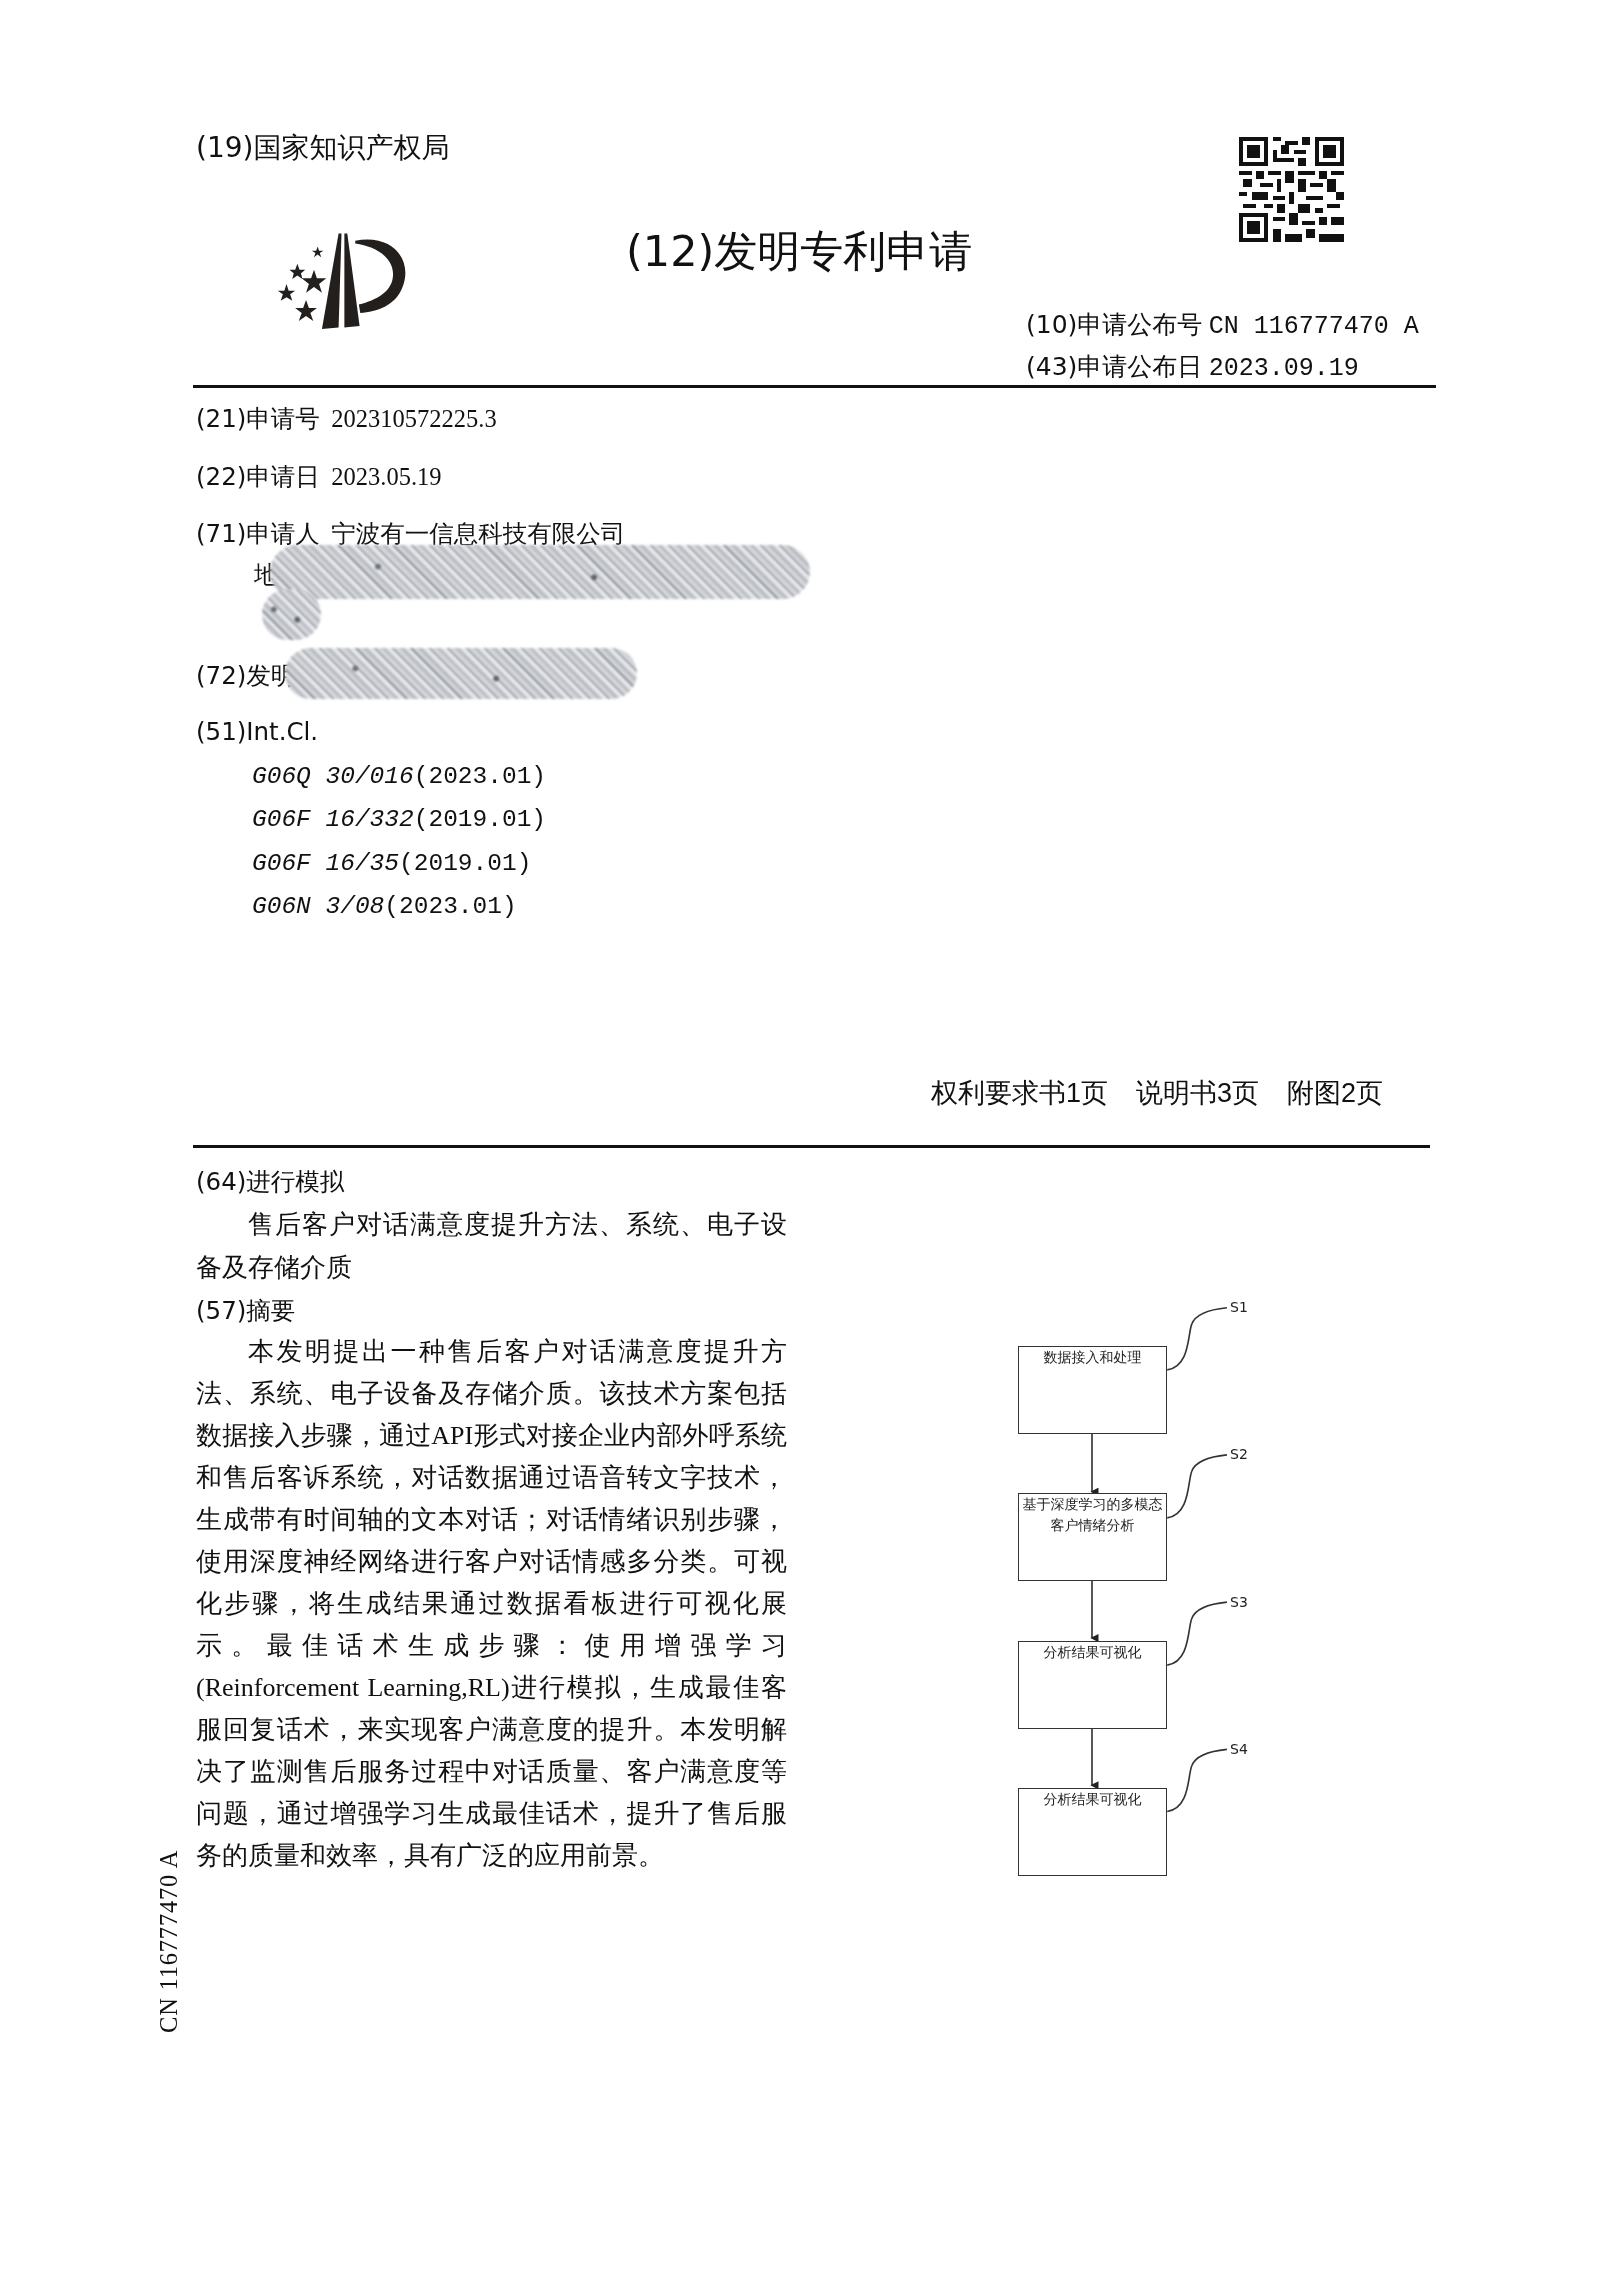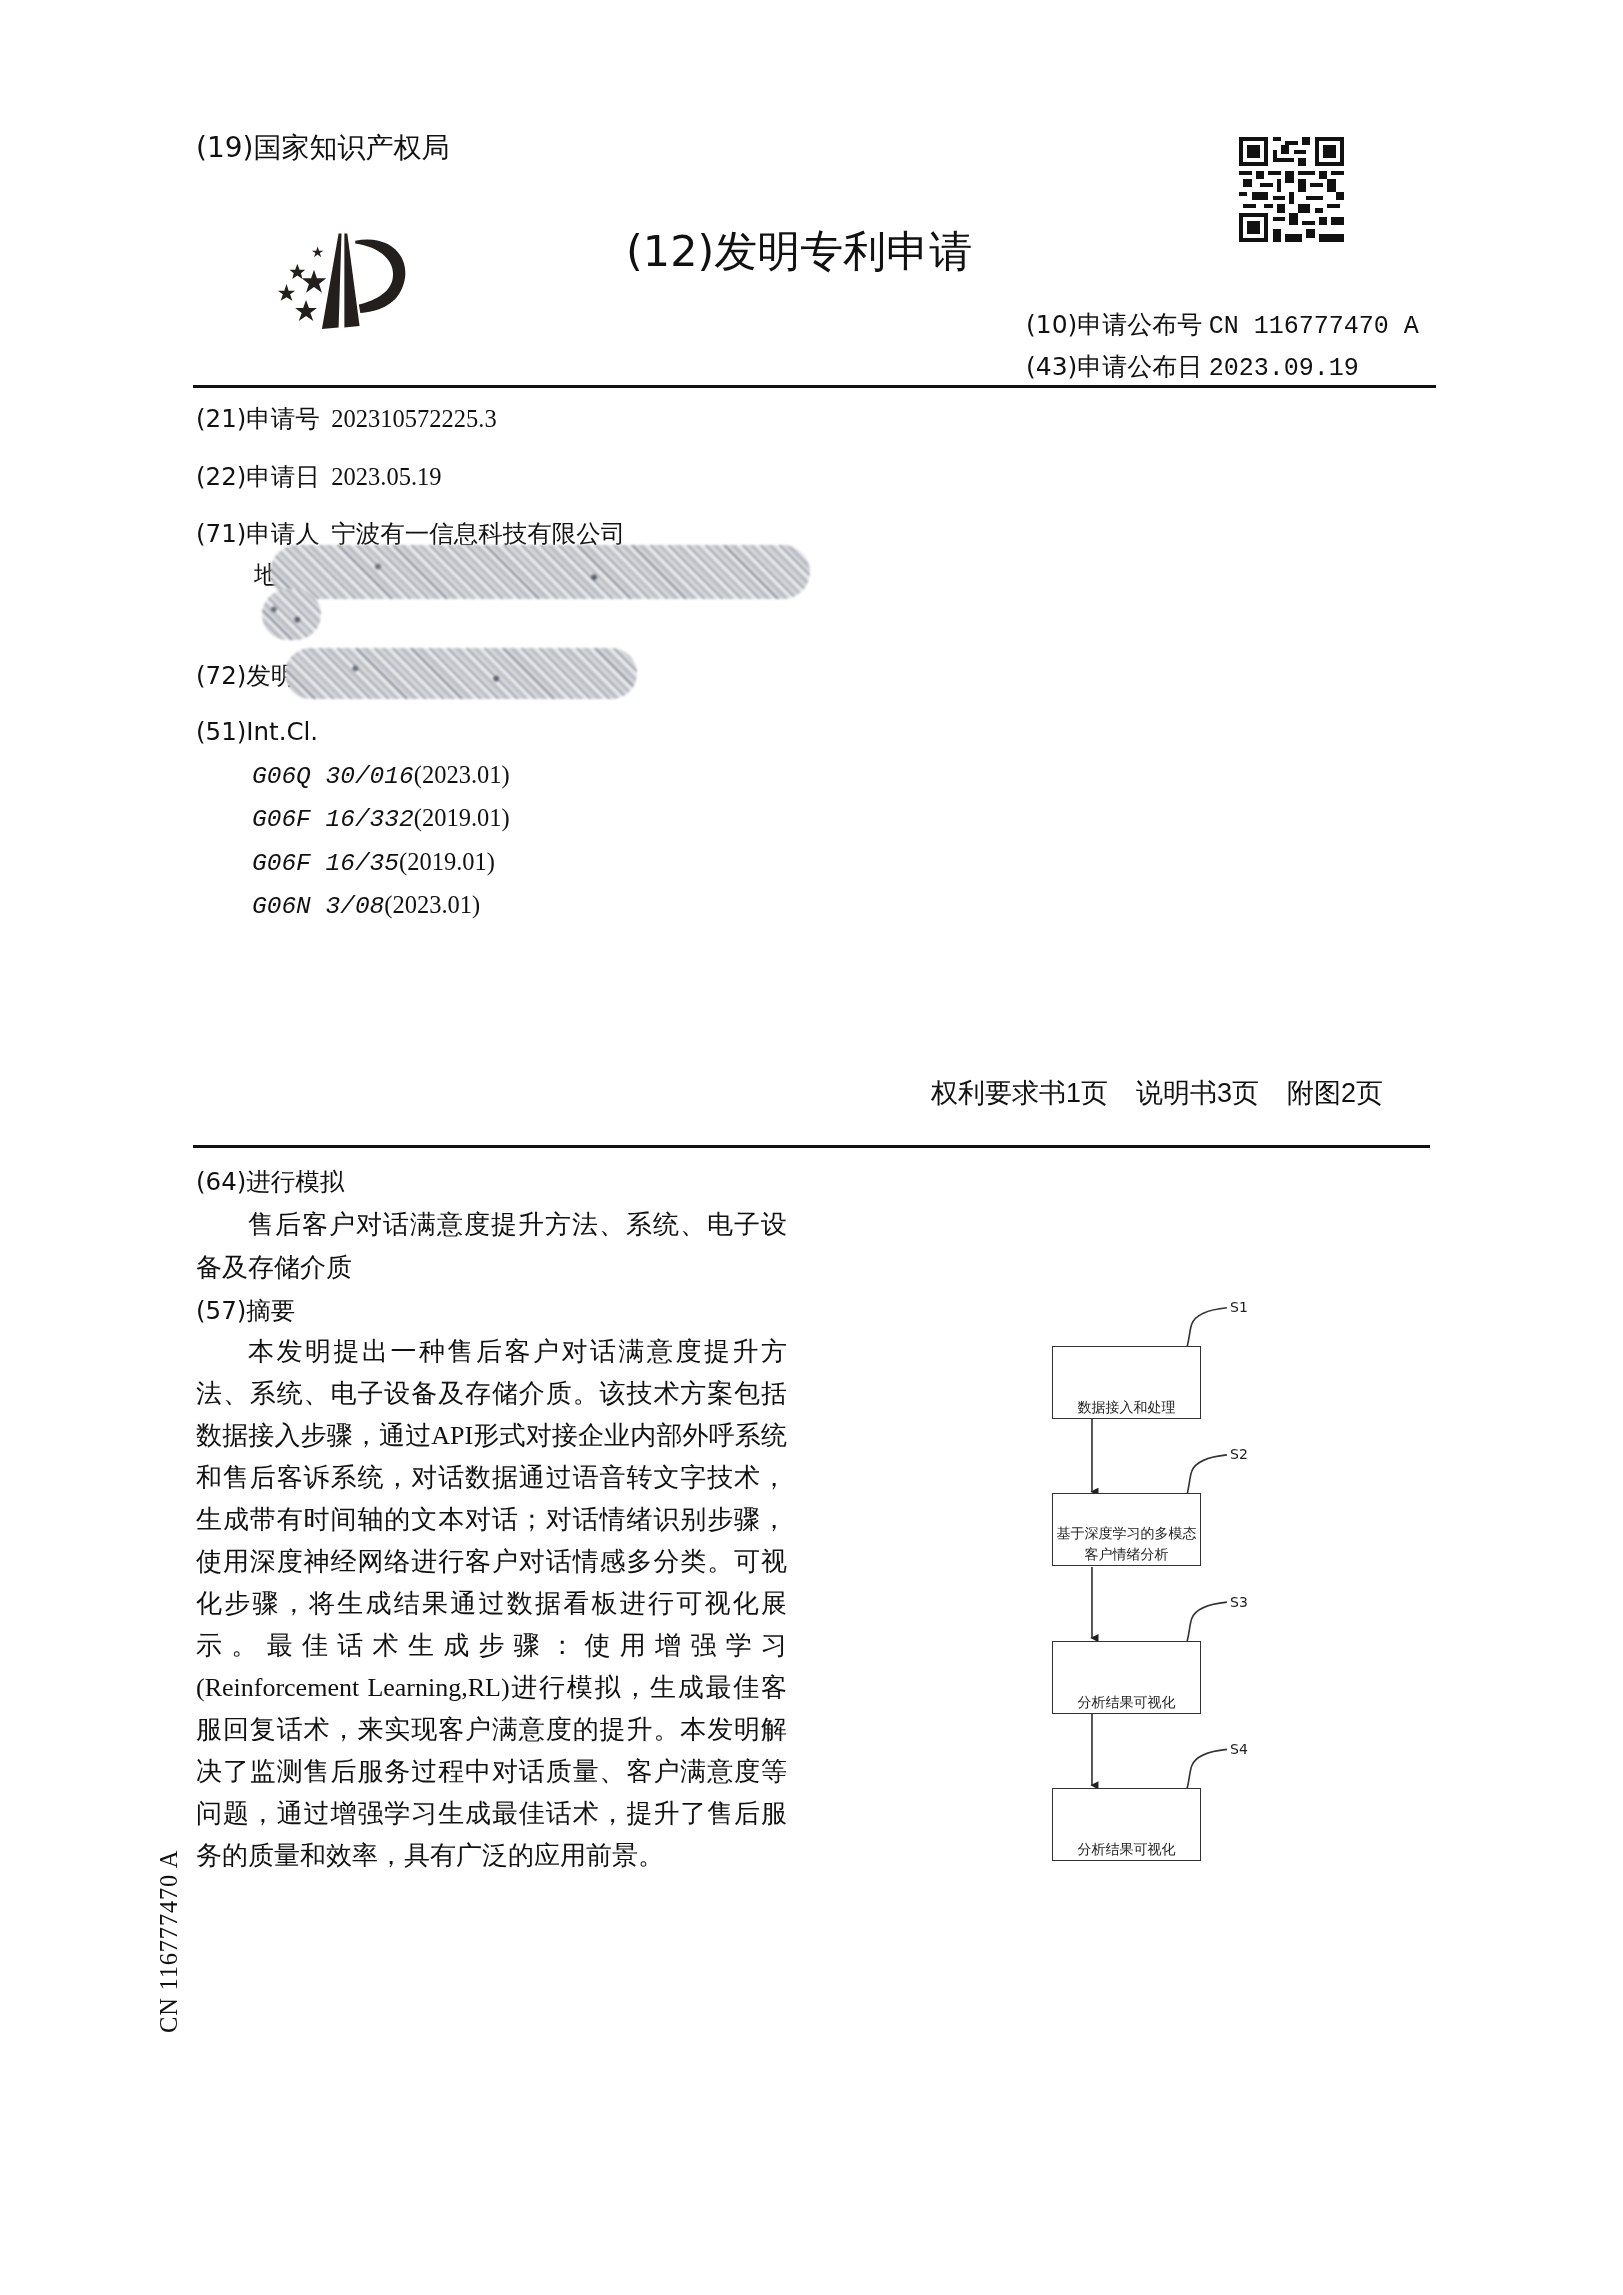--- a/index.html
+++ b/index.html
@@ -24,35 +24,35 @@
 
   .redact { position: absolute; border-radius: 33px;
     background:
       radial-gradient(circle at 20% 40%, #6b7079 0 2.5px, transparent 3.3px),
       radial-gradient(circle at 60% 60%, #5b606a 0 2.5px, transparent 3.3px),
       repeating-linear-gradient(45deg, #b9bcc2 0 3.3px, #e6e7ea 3.3px 7.4px, #8e939b 7.4px 9px, #d4d6da 9px 13px);
     filter: blur(1px); }
 
   .ipc { left: 252px; font-size: 24.5px; }
   .ipc .code { font-family: Liberation Mono, monospace; font-style: italic; }
-  .ipc .ver { font-family: Liberation Serif, serif; }
+  .ipc .ver { font-family: Liberation Mono, monospace; }
 
   .pages { left: 931px; top: 1075px; font-size: 27px; font-family: Liberation Sans, sans-serif; word-spacing: 0; }
   .pages span { margin-right: 28px; }
 
   .section-title { left: 196px; font-size: 24.5px; font-family: "DejaVu Sans", sans-serif; }
   .body-text { position: absolute; left: 196px; width: 591px; font-size: 26px; line-height: 43px;
     font-family: "Liberation Serif", "DejaVu Serif", serif; text-align: justify; text-indent: 52px; }
   .title-text { top: 1203px; line-height: 43px; }
   .abstract-text { top: 1331px; line-height: 42px; }
 
   .vert-id { position: absolute; left: 155px; top: 2033px; font-size: 24.5px; font-family: "Liberation Serif", serif;
     transform-origin: left top; transform: rotate(-90deg); white-space: nowrap; letter-spacing: 0.8px; }
-  .fbox { position: absolute; left: 1052px; width: 149px; height: 73px; border: 1.6px solid #333;
-    box-sizing: border-box; display: flex; align-items: flex-end; justify-content: center; text-align: center;
+  .fbox { position: absolute; left: 1018px; width: 149px; height: 88px; border: 1.6px solid #333;
+    box-sizing: border-box; display: flex; align-items: flex-start; justify-content: center; text-align: center;
     font-family: "DejaVu Sans", sans-serif; font-size: 14px; line-height: 21px; color: #222; background: #fff; padding: 0 3.3px; }
   .flabel { position: absolute; font-family: "DejaVu Sans", sans-serif; font-size: 14px; color: #222; }
 </style>
 </head>
 <body>
 
 <div class="abs office sans">(19)国家知识产权局</div>
 
 <svg class="abs logo" viewBox="0 0 220 170">
   <g fill="#231f1c">

